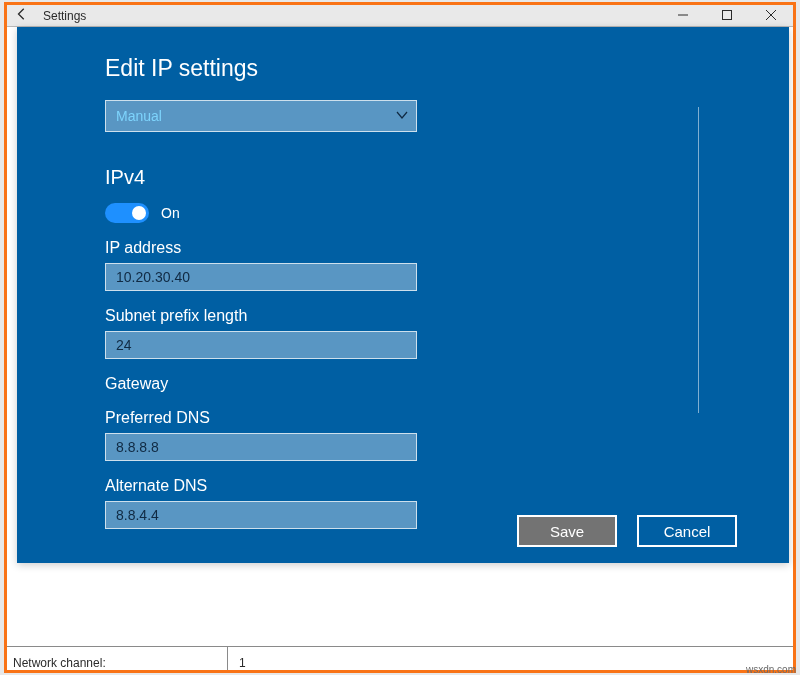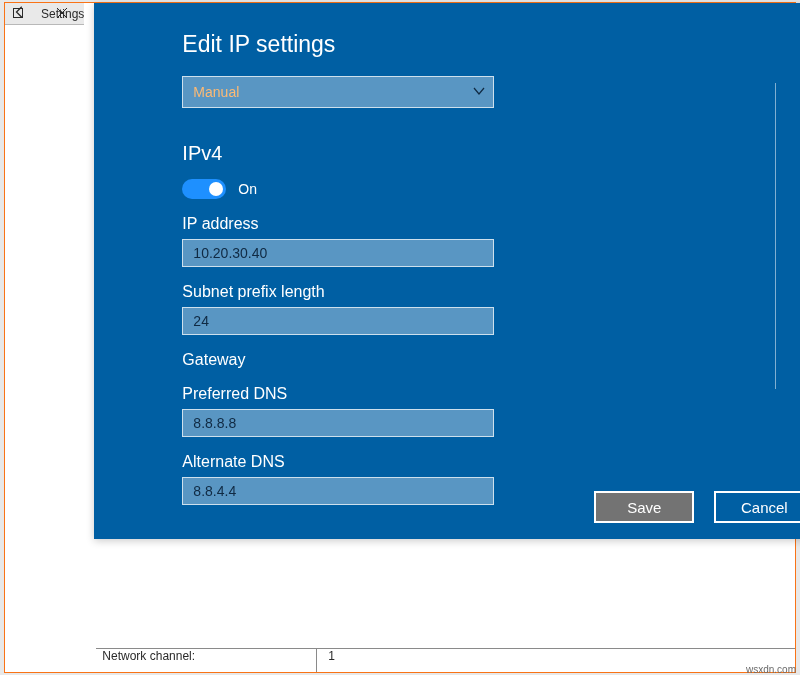--- a/index.html
+++ b/index.html
@@ -9,23 +9,23 @@
       font-family: "Segoe UI", Arial, sans-serif;
       background: #e8e8e8;
       position: relative;
       overflow: hidden;
     }
     .window {
       position: absolute;
       left: 4px; top: 2px;
       width: 792px; height: 671px;
       background: #ffffff;
-      border: 1px solid #f97316;
+      border: 3px solid #f97316;
       display: flex;
-      flex-direction: row;
+      flex-direction: column;
     }
     .titlebar {
       height: 22px;
       background: #e9e9e9;
       border-bottom: 1px solid #b8b8b8;
       display: flex;
       align-items: center;
       font-size: 12px;
       color: #2a2a2a;
       position: relative;
@@ -45,25 +45,25 @@
       display: flex; align-items: center; justify-content: center;
     }
     .winctrls svg { width: 10px; height: 10px; }
 
     .body {
       flex: 1;
       position: relative;
       background: #fff;
     }
     .under {
-      position: absolute; left: 12px; right: 0; bottom: 0;
+      position: absolute; left: 0; right: 0; bottom: 0;
       height: 24px;
       border-top: 1px solid #8a8a8a;
       font-size: 12px; color: #2a2a2a;
-      display: flex; align-items: flex-start;
+      display: flex; align-items: flex-end;
       padding-left: 6px;
     }
     .under-sep {
       position: absolute; left: 220px; top: 0; bottom: 0;
       width: 1px; background: #8a8a8a;
     }
 
     .modal {
       position: absolute;
       left: 10px; top: 0px;
@@ -79,21 +79,21 @@
     .modal-title {
       font-size: 23px; font-weight: 400;
       margin-bottom: 18px;
     }
     .dropdown {
       width: 312px; height: 32px;
       background: rgba(255,255,255,0.35);
       border: 1px solid rgba(255,255,255,0.7);
       display: flex; align-items: center;
       padding: 0 10px;
-      font-size: 14px; color: #fdba74;
+      font-size: 14px; color: #7dd3fc;
       position: relative;
       cursor: default;
     }
     .dropdown .chev {
       position: absolute; right: 8px; top: 50%; transform: translateY(-50%);
     }
     .dropdown .chev svg { width: 12px; height: 12px; }
 
     .section-h {
       margin-top: 34px;

